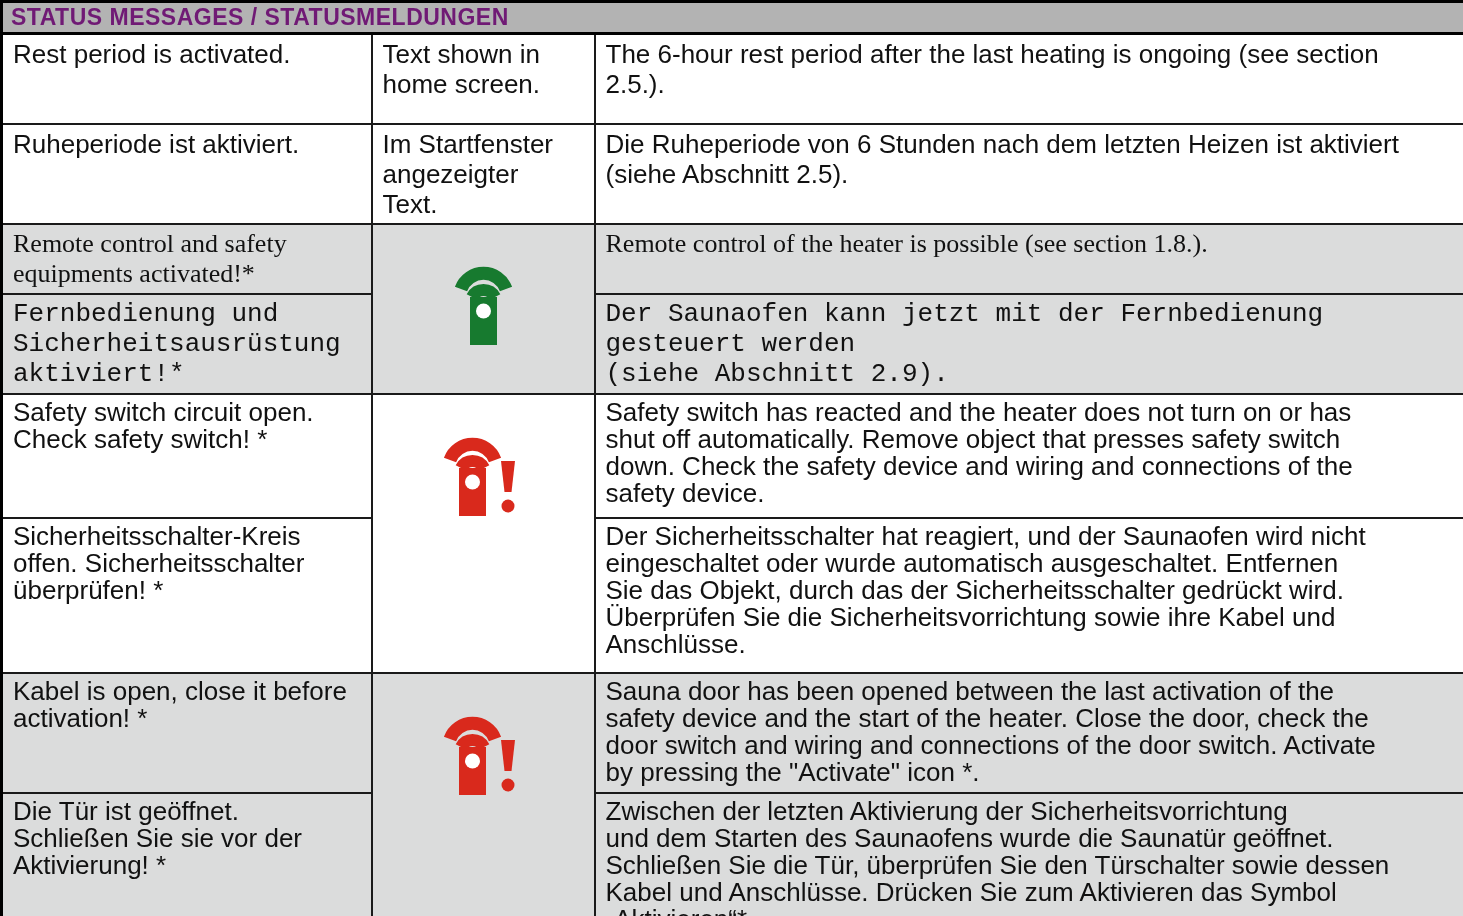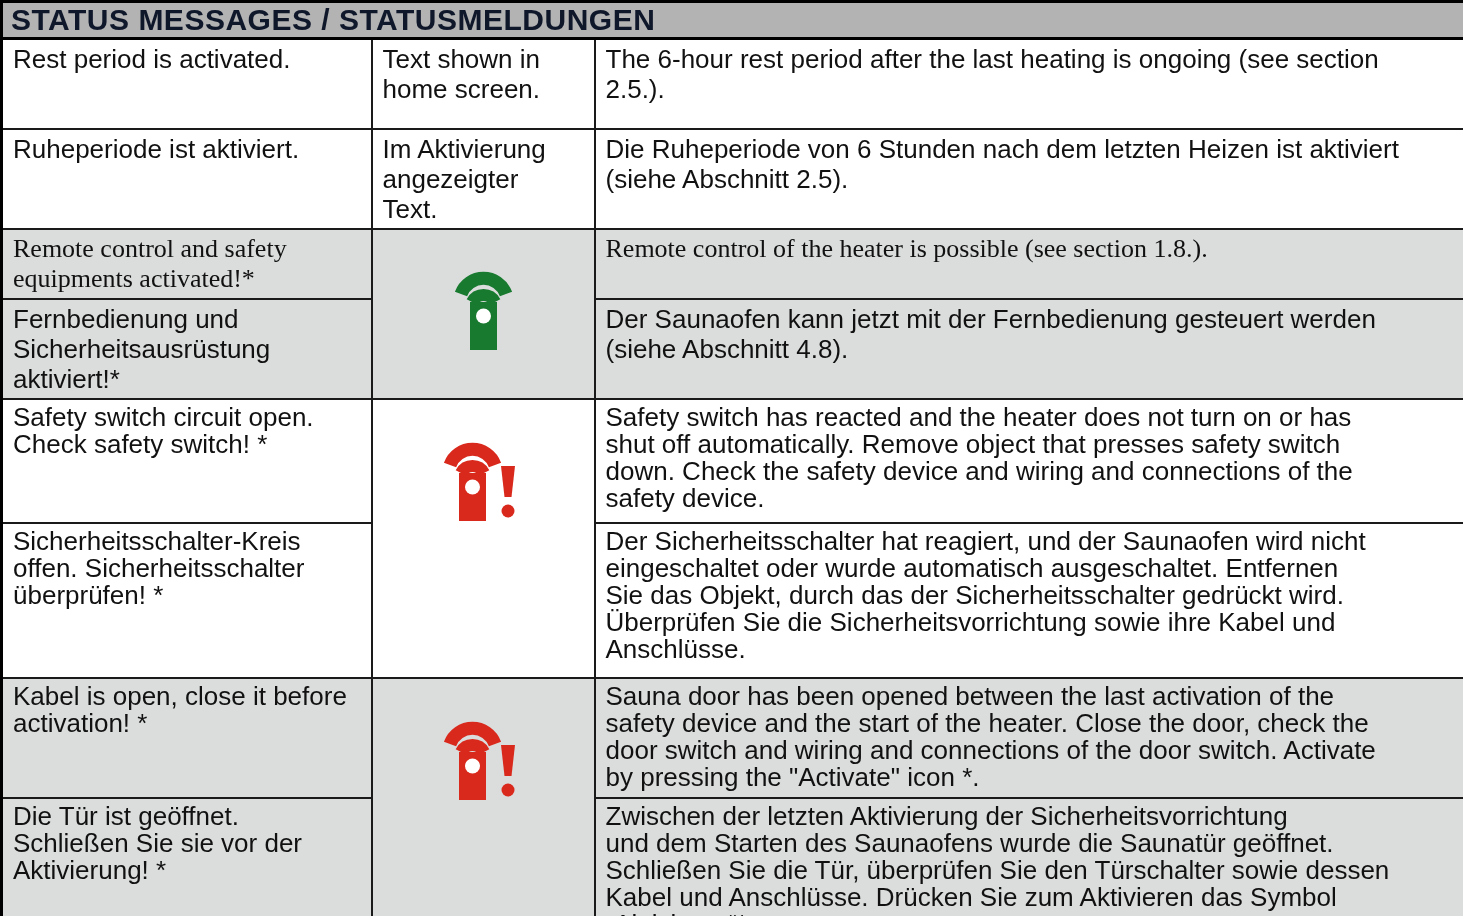--- a/index.html
+++ b/index.html
@@ -28,34 +28,34 @@
     border: 2px solid #1a1a1a;
     vertical-align: top;
     text-align: left;
     padding: 4px 10px 4px 10px;
     font-size: 26px;
     white-space: pre-line;
     overflow: hidden;
   }
   tr.head-row th {
     background: var(--header-bg);
-    font-size: 30px;
+    font-size: 23px;
     font-weight: bold;
-    color: #0f172a;
+    color: #701a75;
     vertical-align: middle;
     padding: 0 8px;
     letter-spacing: 0.5px;
     white-space: nowrap;
     border-bottom: 3px solid #000;
   }
   tr.head-row   { height: 32px; }
   tr.row-1 { height: 90px; }
   tr.row-2 { height: 90px; }
   tr.row-3 { height: 61px; font-family: Liberation Serif, serif; }
-  tr.row-4 { height: 85px; }
+  tr.row-4 { height: 85px; font-family: Liberation Mono, monospace; }
   tr.row-5 { height: 124px; }
   tr.row-6 { height: 155px; }
   tr.row-7 { height: 120px; }
   tr.row-8 { height: 155px; }
   .lead-wide  { line-height: 30px; }  
   .lead-tight { line-height: 27px; }  
   .shaded { background: var(--row-shaded-bg); }
   td.icon-cell {
     text-align: center;
     vertical-align: top;
@@ -82,21 +82,21 @@
 
   <tr class="row-1">
     <td class="lead-wide">Rest period is activated.</td>
     <td class="lead-wide">Text shown in
 home screen.</td>
     <td class="lead-wide">The 6-hour rest period after the last heating is ongoing (see section
 2.5.).</td>
   </tr>
   <tr class="row-2">
     <td class="lead-wide">Ruheperiode ist aktiviert.</td>
-    <td class="lead-wide">Im Aktivierung
+    <td class="lead-wide">Im Startfenster
 angezeigter
 Text.</td>
     <td class="lead-wide">Die Ruheperiode von 6 Stunden nach dem letzten Heizen ist aktiviert
 (siehe Abschnitt 2.5).</td>
   </tr>
 
   <tr class="row-3">
     <td class="lead-wide shaded">Remote control and safety
 equipments activated!*</td>
     <td class="icon-cell shaded" rowspan="2">
@@ -107,21 +107,21 @@
         <circle cx="53" cy="92" r="15" fill="#ffffff"></circle>
       </svg>
     </td>
     <td class="lead-wide shaded">Remote control of the heater is possible (see section 1.8.).</td>
   </tr>
   <tr class="row-4">
     <td class="lead-wide shaded">Fernbedienung und
 Sicherheitsausrüstung
 aktiviert!*</td>
     <td class="lead-wide shaded">Der Saunaofen kann jetzt mit der Fernbedienung gesteuert werden
-(siehe Abschnitt 4.8).</td>
+(siehe Abschnitt 2.9).</td>
   </tr>
 
   <tr class="row-5">
     <td class="lead-tight">Safety switch circuit open.
 Check safety switch! *</td>
     <td class="icon-cell" rowspan="2">
       <svg class="remote-icon icon-red" width="75" height="80" viewBox="0 0 150 160" aria-hidden="true">
         <path d="M 8,48 A 48,48 0 0 1 98,48" fill="none" stroke="currentColor" stroke-width="26"></path>
         <path d="M 30,64 A 26,26 0 0 1 76,64" fill="none" stroke="currentColor" stroke-width="24"></path>
         <rect x="26" y="64" width="54" height="96" fill="currentColor"></rect>

